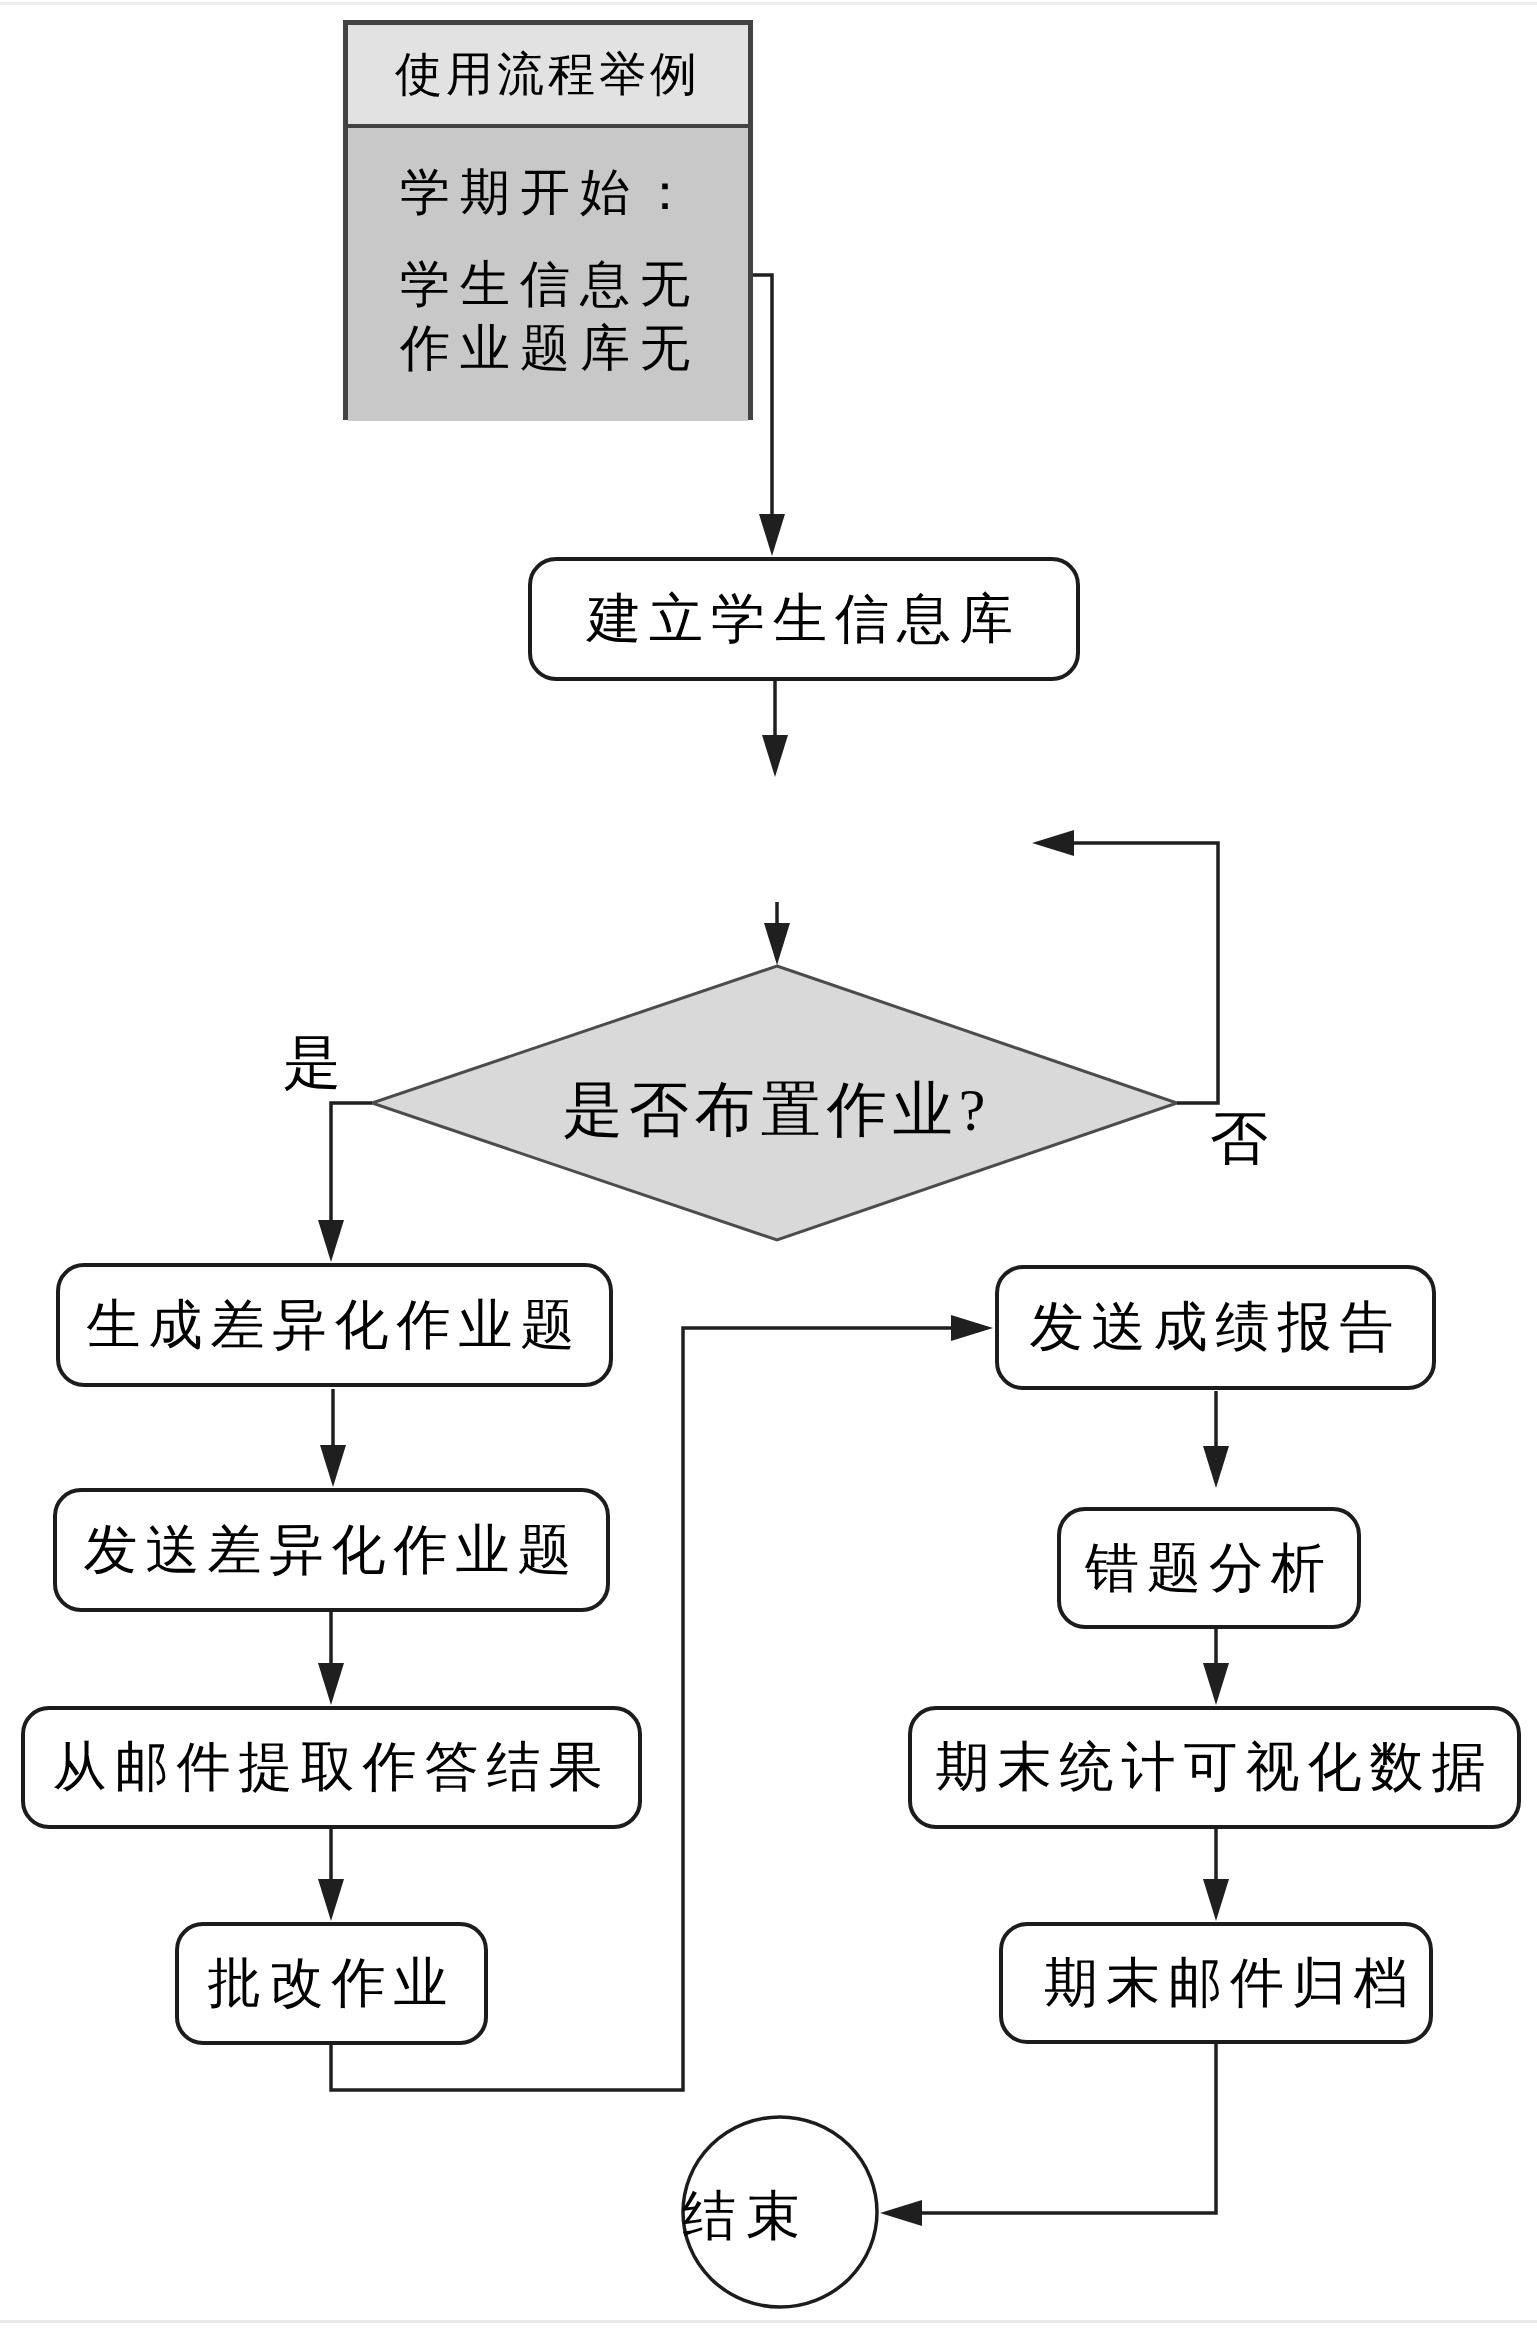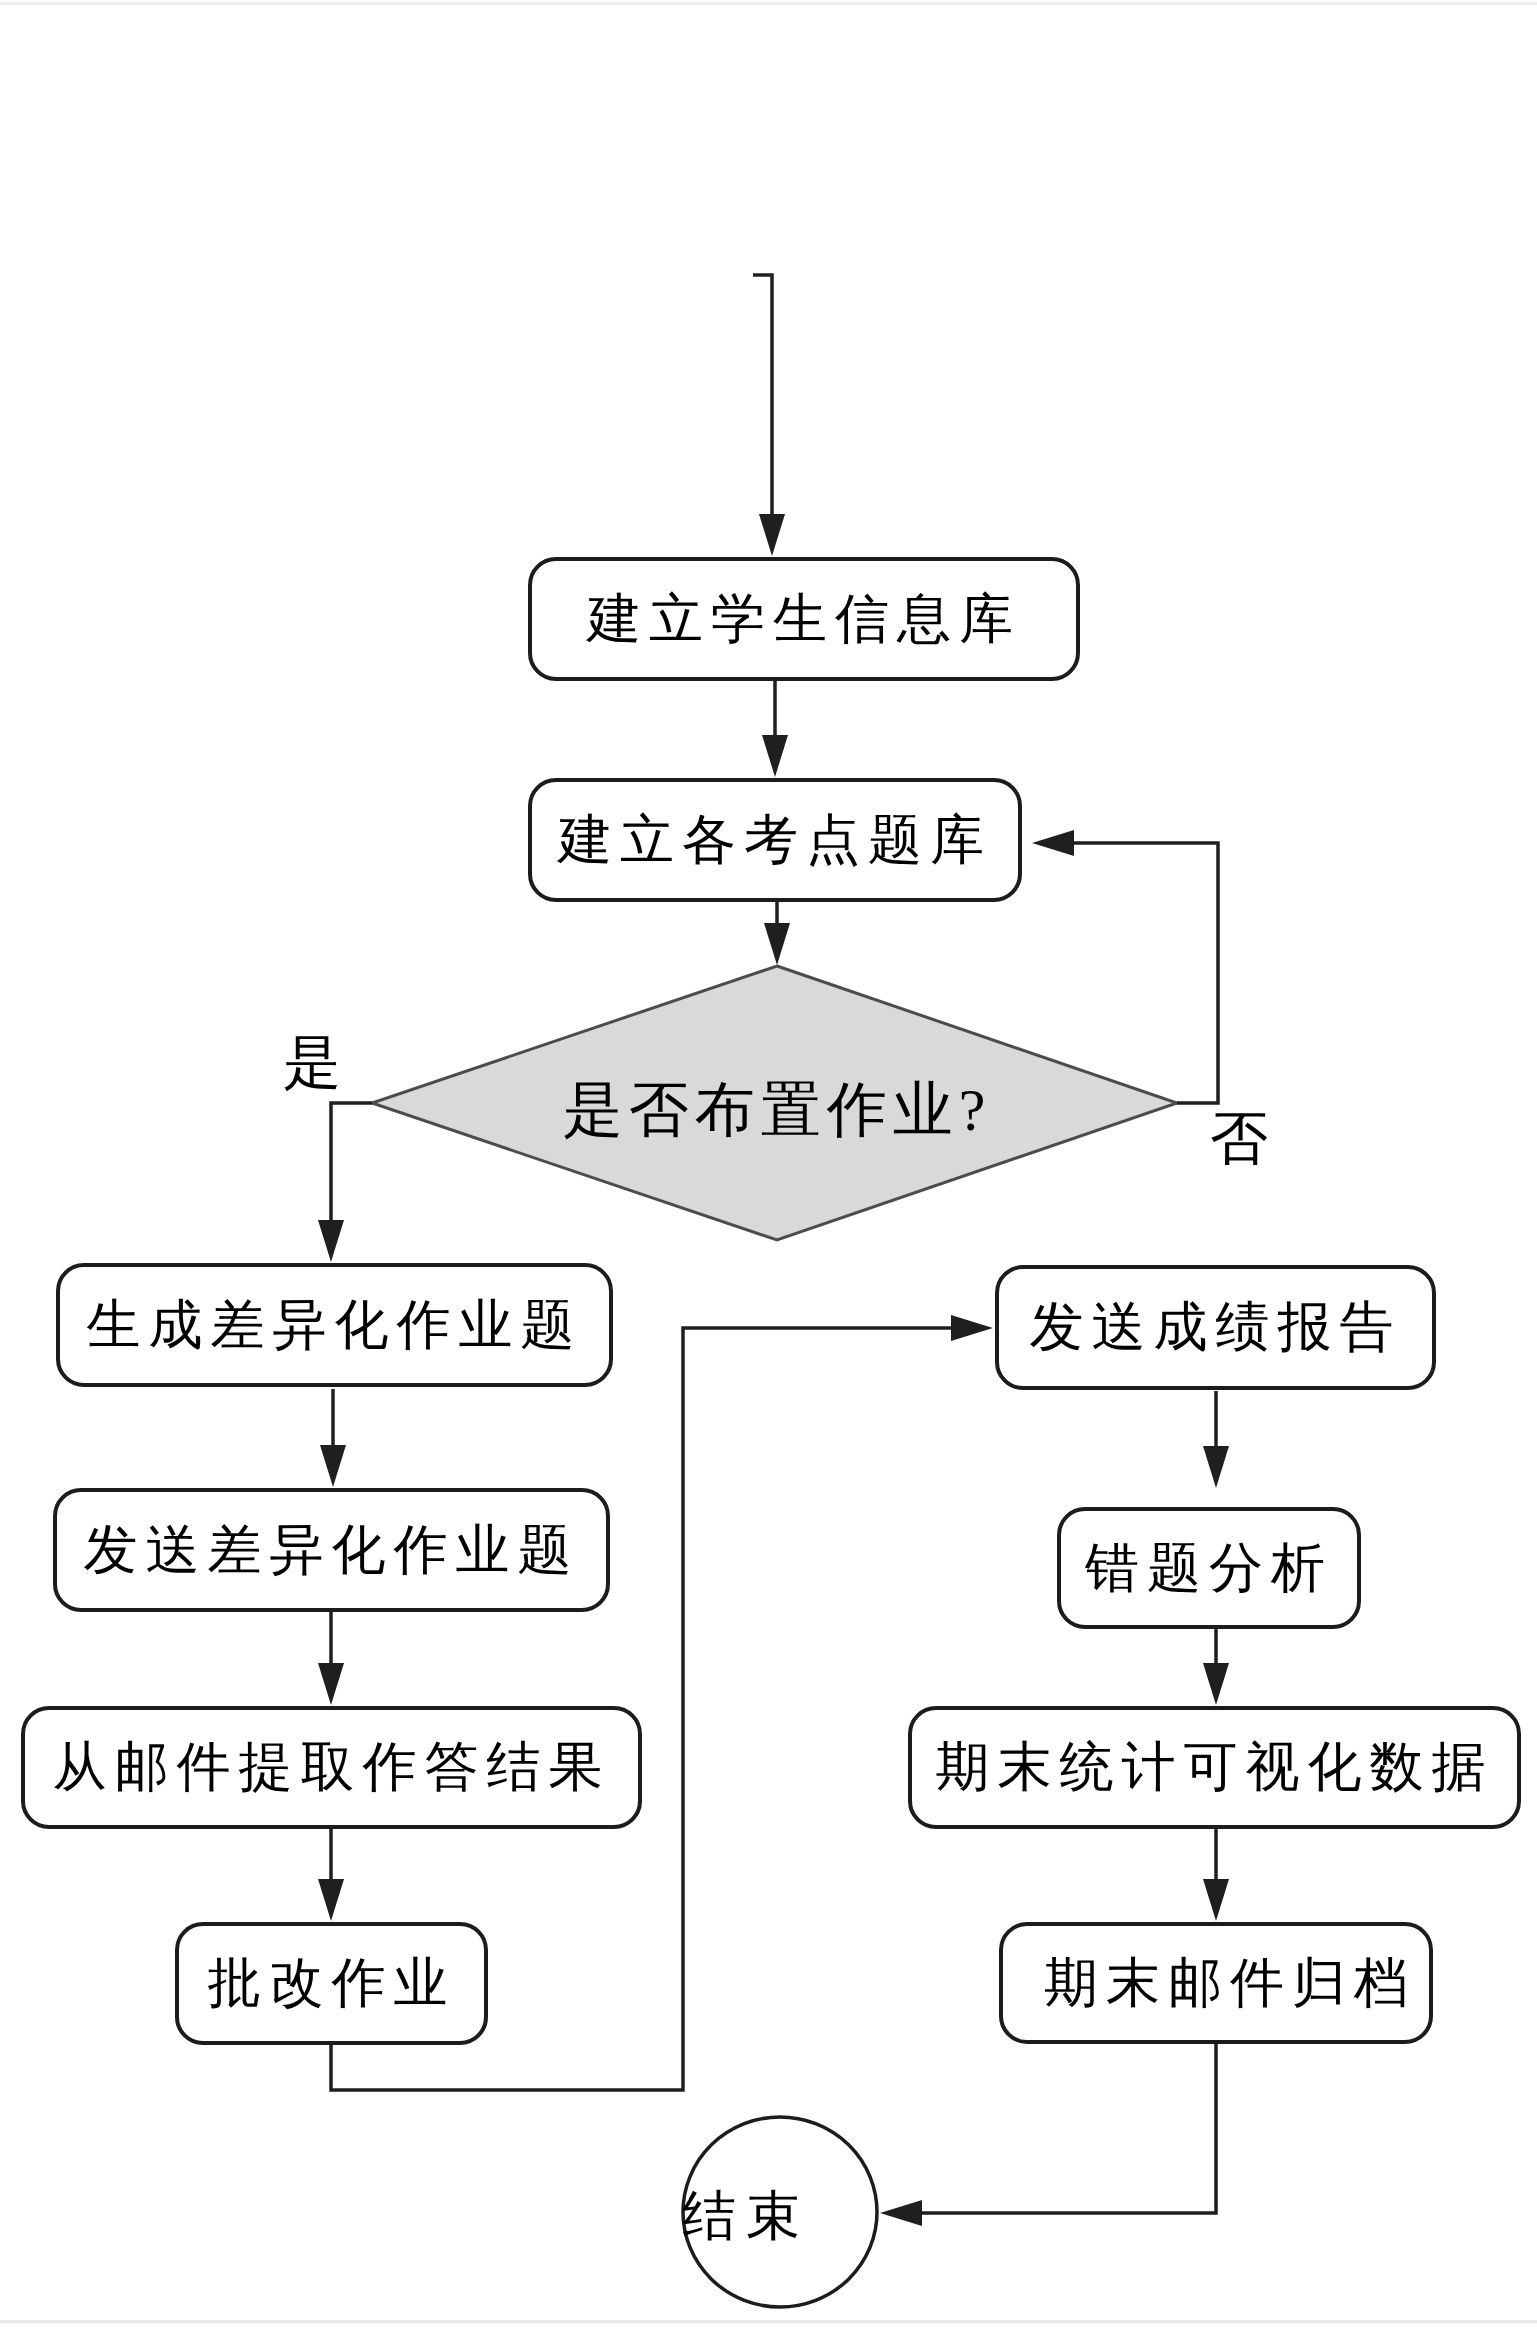--- a/index.html
+++ b/index.html
@@ -174,23 +174,30 @@
     <polyline class="wire" points="1216,1615 1216,1696"></polyline>
     <polygon class="arrowhead" points="1216,1705 1203,1663 1229,1663"></polygon>
 
     <polyline class="wire" points="1216,1829 1216,1912"></polyline>
     <polygon class="arrowhead" points="1216,1921 1203,1879 1229,1879"></polygon>
 
     <polyline class="wire" points="1216,2044 1216,2213 889,2213"></polyline>
     <polygon class="arrowhead" points="880,2213 922,2200 922,2226"></polygon>
   </svg>
 
+  <div class="start-box">
+    <div class="start-header">使用流程举例</div>
+    <div class="start-body">
+      <div class="start-line-1">学期开始：</div>
+      <div class="start-line">学生信息无</div>
+      <div class="start-line">作业题库无</div>
+    </div>
+  </div>
 
   <div class="node n-build-student-db">建立学生信息库</div>
-  <div class="node n-build-topic-bank">建立各考点题库</div>
   <div class="node n-generate-homework">生成差异化作业题</div>
   <div class="node n-send-homework">发送差异化作业题</div>
   <div class="node n-extract-results">从邮件提取作答结果</div>
   <div class="node n-grade-homework">批改作业</div>
   <div class="node n-send-report">发送成绩报告</div>
   <div class="node n-wrong-analysis">错题分析</div>
   <div class="node n-term-stats">期末统计可视化数据</div>
   <div class="node n-email-archive">期末邮件归档</div>
 
   <div class="decision-label">是否布置作业?</div>

